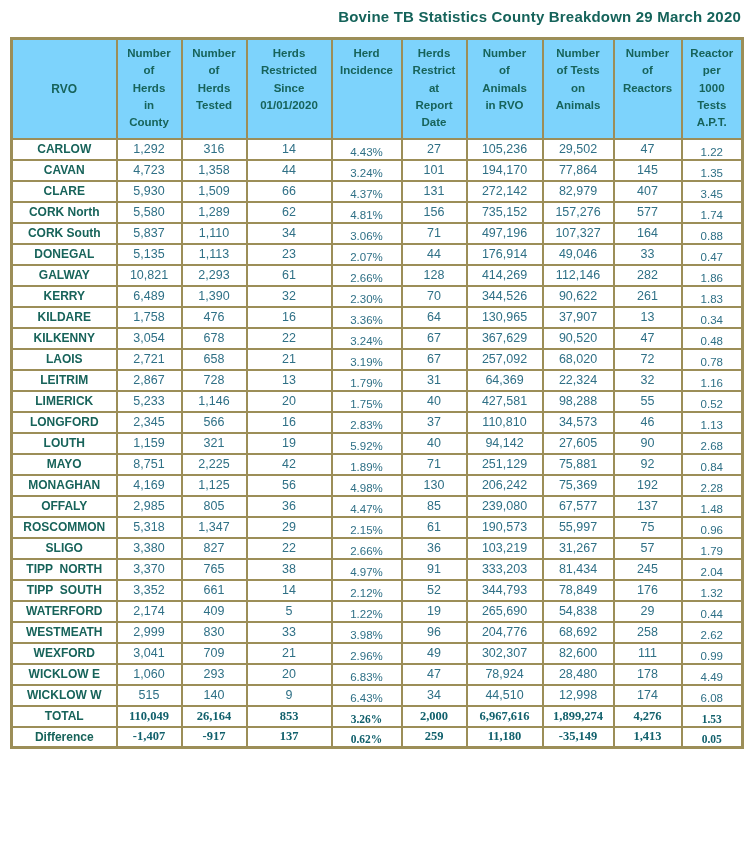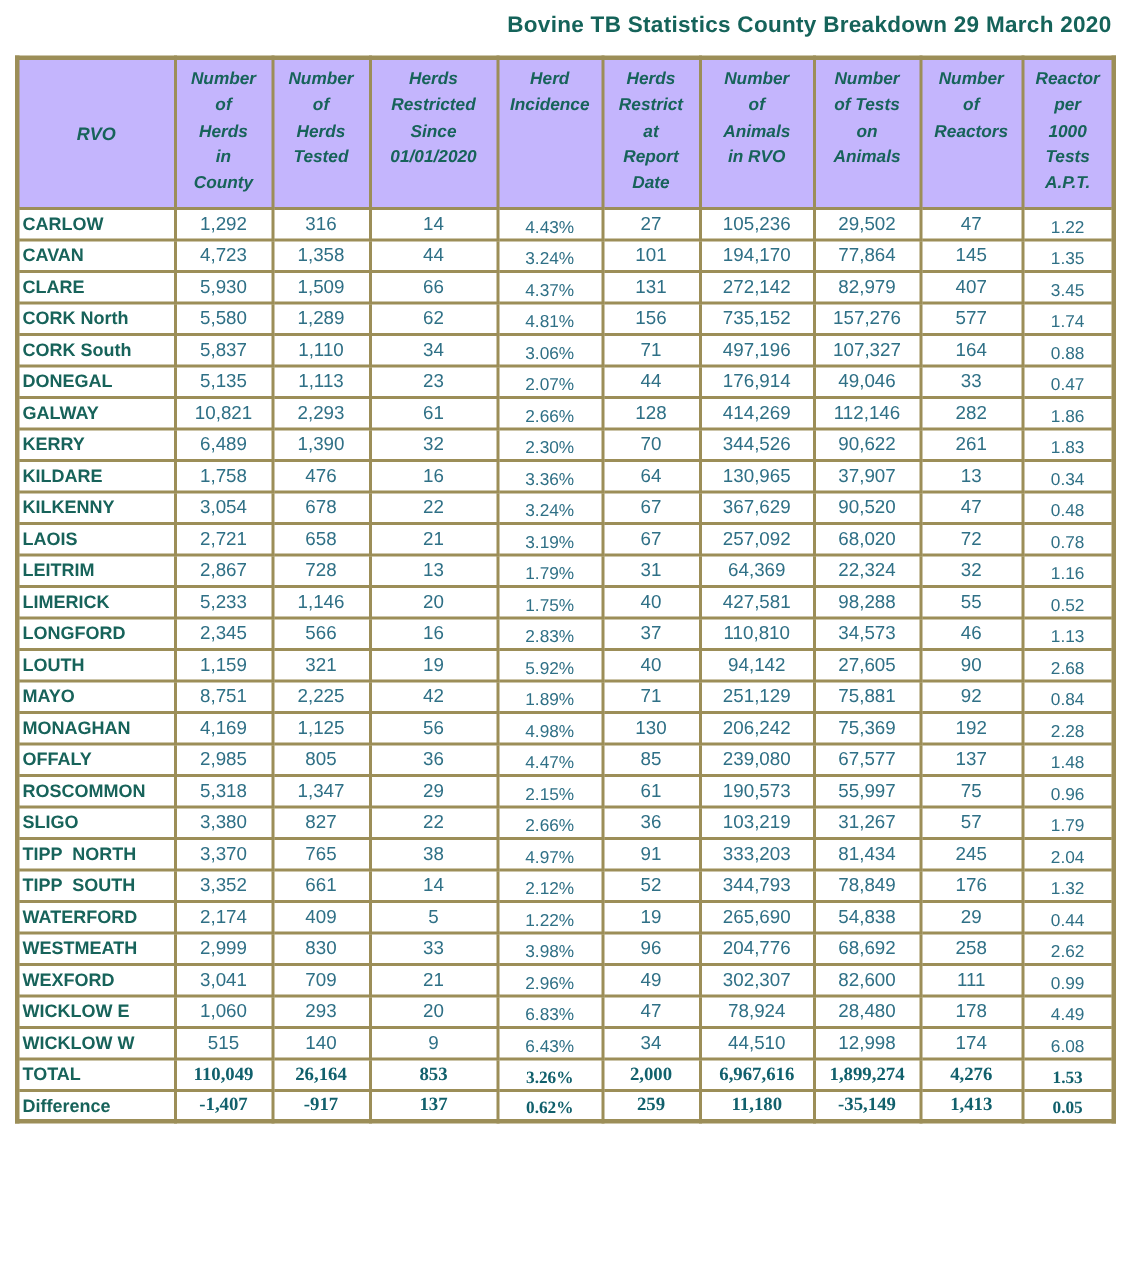--- a/index.html
+++ b/index.html
@@ -25,47 +25,46 @@
     border-collapse: collapse;
     table-layout: fixed;
     width: 731px;
     border: 3px solid #9c8e58;
   }
   table.stats th, table.stats td {
     border: 2px solid #9c8e58;
     box-sizing: border-box;
   }
   table.stats th {
-    background: #c4b5fd;
+    background: #7dd3fc;
     color: #17635a;
     font-size: 11.5px;
     font-weight: bold;
     vertical-align: top;
     text-align: center;
     padding: 5px 1px 4px 1px;
     line-height: 1.5;
     white-space: pre-line;
     height: 100px;
-    font-style: italic;
   }
   table.stats th.rvo-head {
     vertical-align: middle;
     font-size: 12px;
   }
   table.stats td {
     height: 21px;
     background: #ffffff;
     padding: 1px 2px;
   }
   td.rvo-cell {
     background: #d7e3bd;
     color: #17635a;
     font-weight: bold;
     font-size: 12px;
-    text-align: left;
+    text-align: center;
     padding-left: 6px;
     white-space: pre;
     margin-left: 43px;
   }
   td.num-cell {
     color: #2f7086;
     font-size: 12.5px;
     text-align: center;
   }
   td.num-cell.low {

